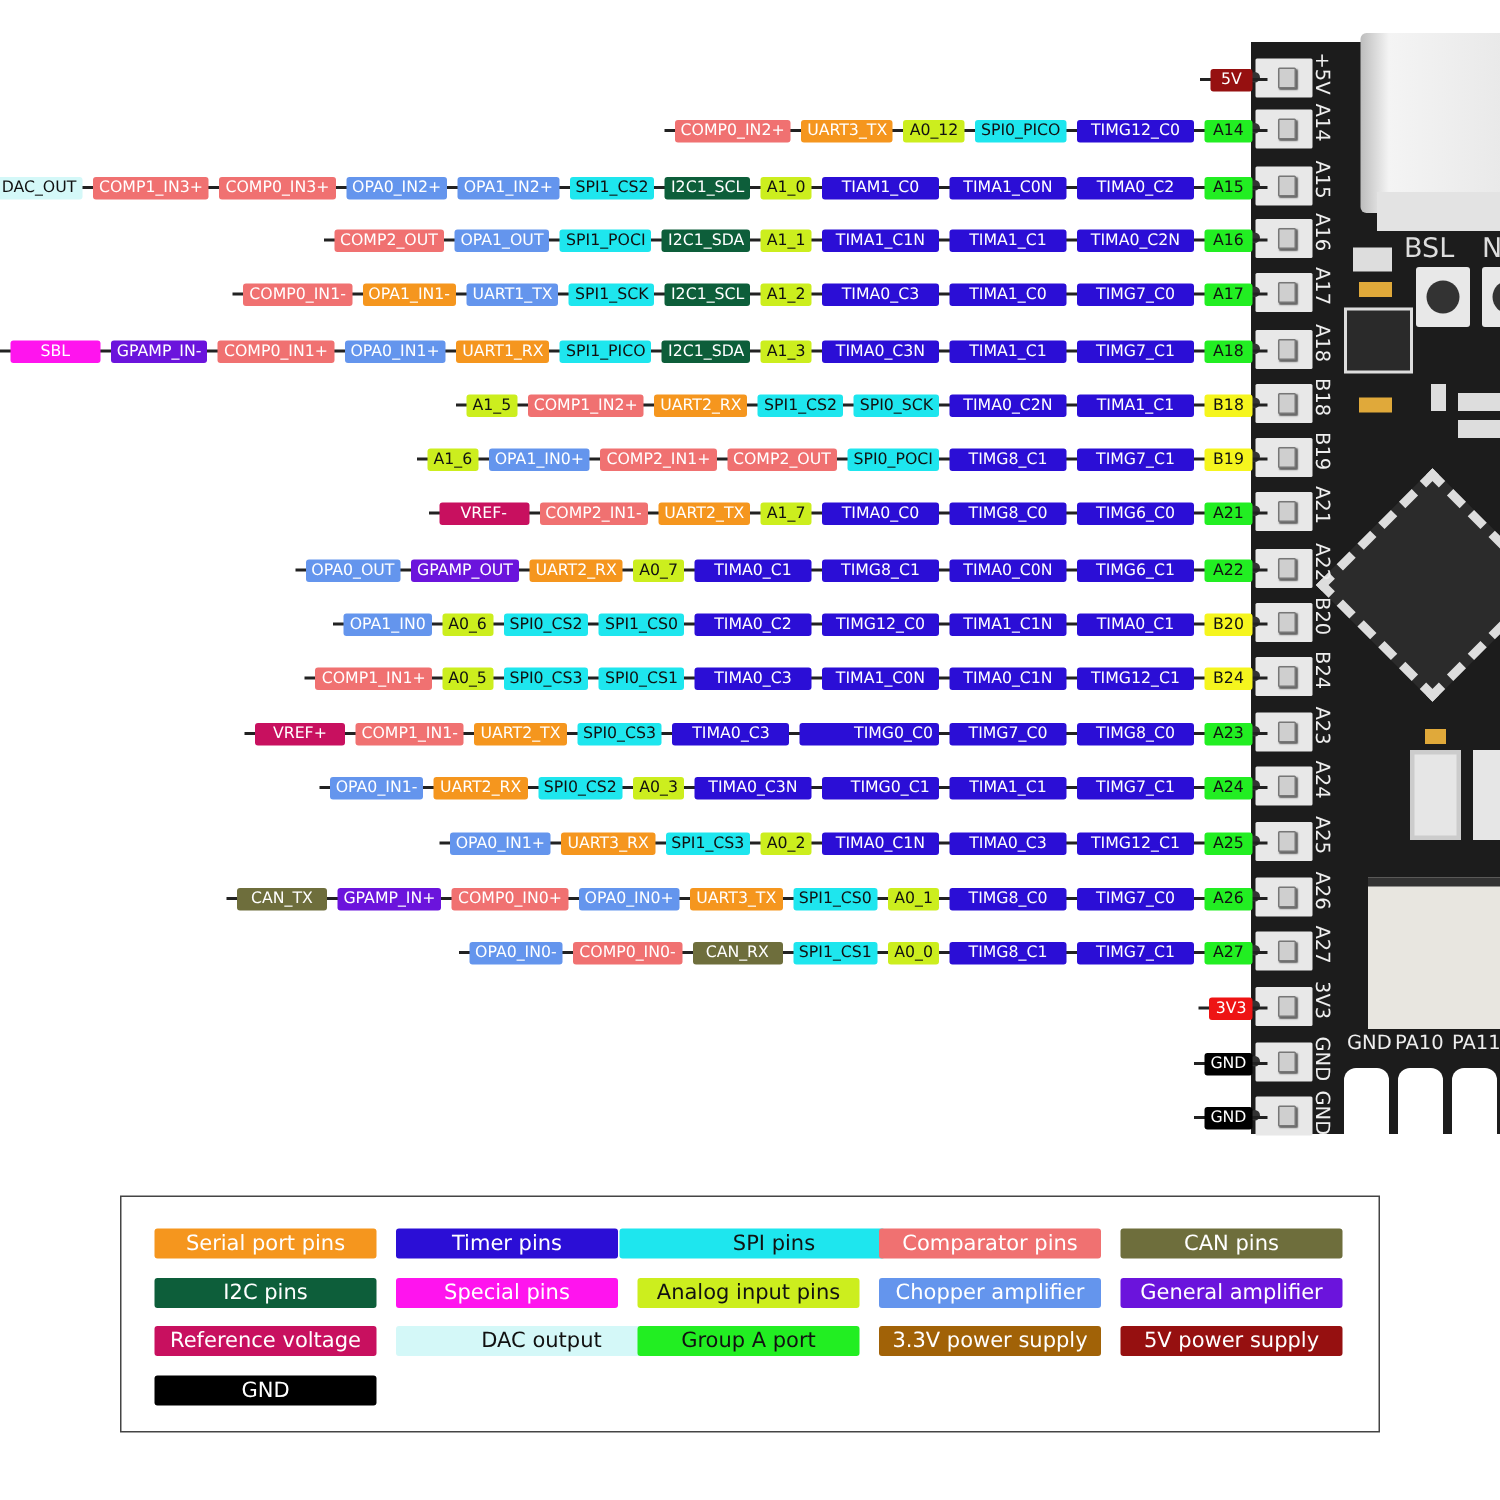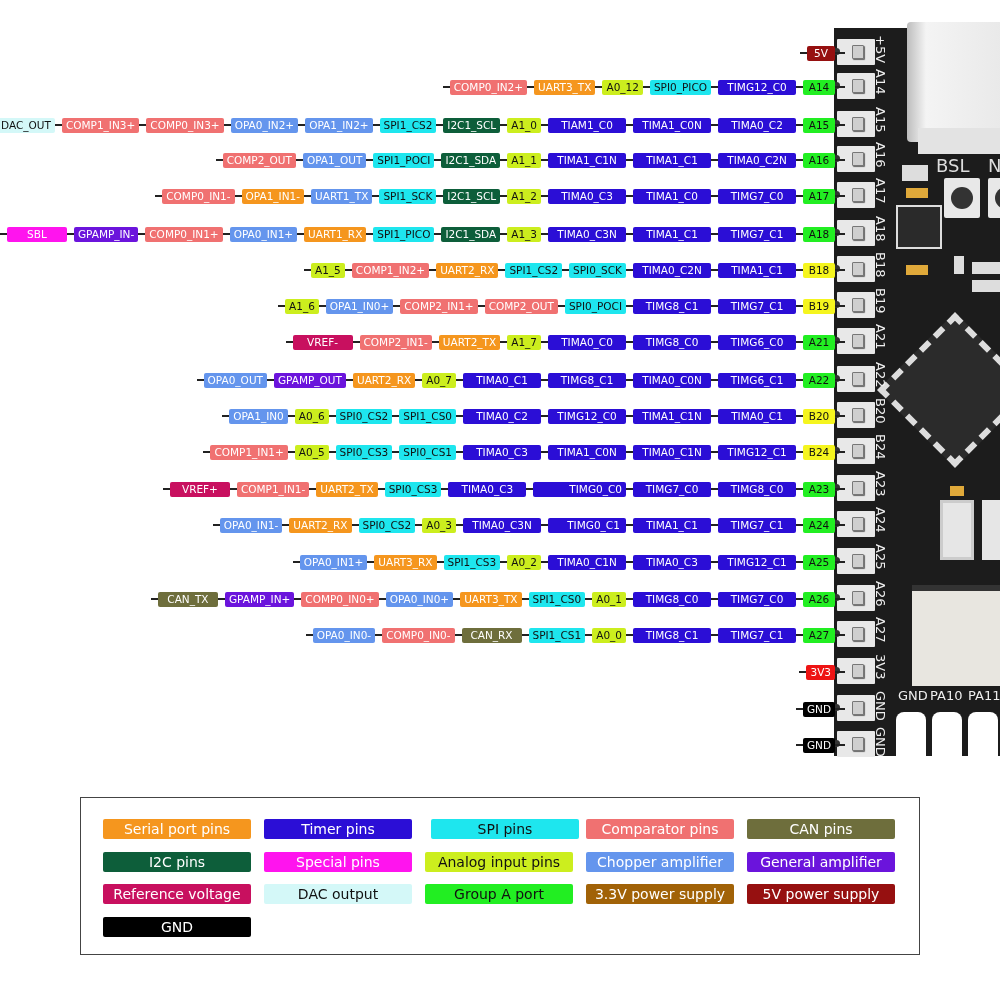--- a/index.html
+++ b/index.html
@@ -369,27 +369,27 @@
     </div>
     <div class="row" style="top: 736px;">
       <div class="line" style="right: -10px;"></div>
       <span class="tag" style="background: rgb(0, 0, 0); color: rgb(255, 255, 255); min-width: 28px;">GND</span>
     </div>
   </div>
 
 <div class="legend" id="legend">
     <div class="leg" style="left: 22px; top: 21px; background: rgb(245, 150, 30); color: rgb(255, 255, 255);">Serial port pins</div>
     <div class="leg" style="left: 183px; top: 21px; background: rgb(43, 14, 214); color: rgb(255, 255, 255);">Timer pins</div>
-    <div class="leg" style="left: 350px; top: 21px; background: rgb(30, 230, 238); color: rgb(17, 17, 17);">SPI pins</div>
+    <div class="leg" style="left: 332px; top: 21px; background: rgb(30, 230, 238); color: rgb(17, 17, 17); padding-left: 29px;">SPI pins</div>
     <div class="leg" style="left: 505px; top: 21px; background: rgb(240, 113, 113); color: rgb(255, 255, 255);">Comparator pins</div>
     <div class="leg" style="left: 666px; top: 21px; background: rgb(110, 110, 60); color: rgb(255, 255, 255);">CAN pins</div>
     <div class="leg" style="left: 22px; top: 53.5px; background: rgb(13, 94, 58); color: rgb(255, 255, 255);">I2C pins</div>
     <div class="leg" style="left: 183px; top: 53.5px; background: rgb(255, 20, 238); color: rgb(255, 255, 255);">Special pins</div>
     <div class="leg" style="left: 344px; top: 53.5px; background: rgb(204, 238, 30); color: rgb(17, 17, 17);">Analog input pins</div>
     <div class="leg" style="left: 505px; top: 53.5px; background: rgb(100, 149, 237); color: rgb(255, 255, 255);">Chopper amplifier</div>
     <div class="leg" style="left: 666px; top: 53.5px; background: rgb(107, 20, 220); color: rgb(255, 255, 255);">General amplifier</div>
     <div class="leg" style="left: 22px; top: 86px; background: rgb(200, 16, 95); color: rgb(255, 255, 255);">Reference voltage</div>
-    <div class="leg" style="left: 183px; top: 86px; background: rgb(212, 248, 248); color: rgb(17, 17, 17);">DAC output</div>
+    <div class="leg" style="left: 183px; top: 86px; background: rgb(212, 248, 248); color: rgb(17, 17, 17); padding-left: 23px;">DAC output</div>
     <div class="leg" style="left: 344px; top: 86px; background: rgb(34, 238, 34); color: rgb(17, 17, 17);">Group A port</div>
     <div class="leg" style="left: 505px; top: 86px; background: #a16207; color: rgb(255, 255, 255);">3.3V power supply</div>
     <div class="leg" style="left: 666px; top: 86px; background: rgb(150, 16, 16); color: rgb(255, 255, 255);">5V power supply</div>
     <div class="leg" style="left: 22px; top: 118.5px; background: rgb(0, 0, 0); color: rgb(255, 255, 255);">GND</div>
   </div>
 
 </body></html>

